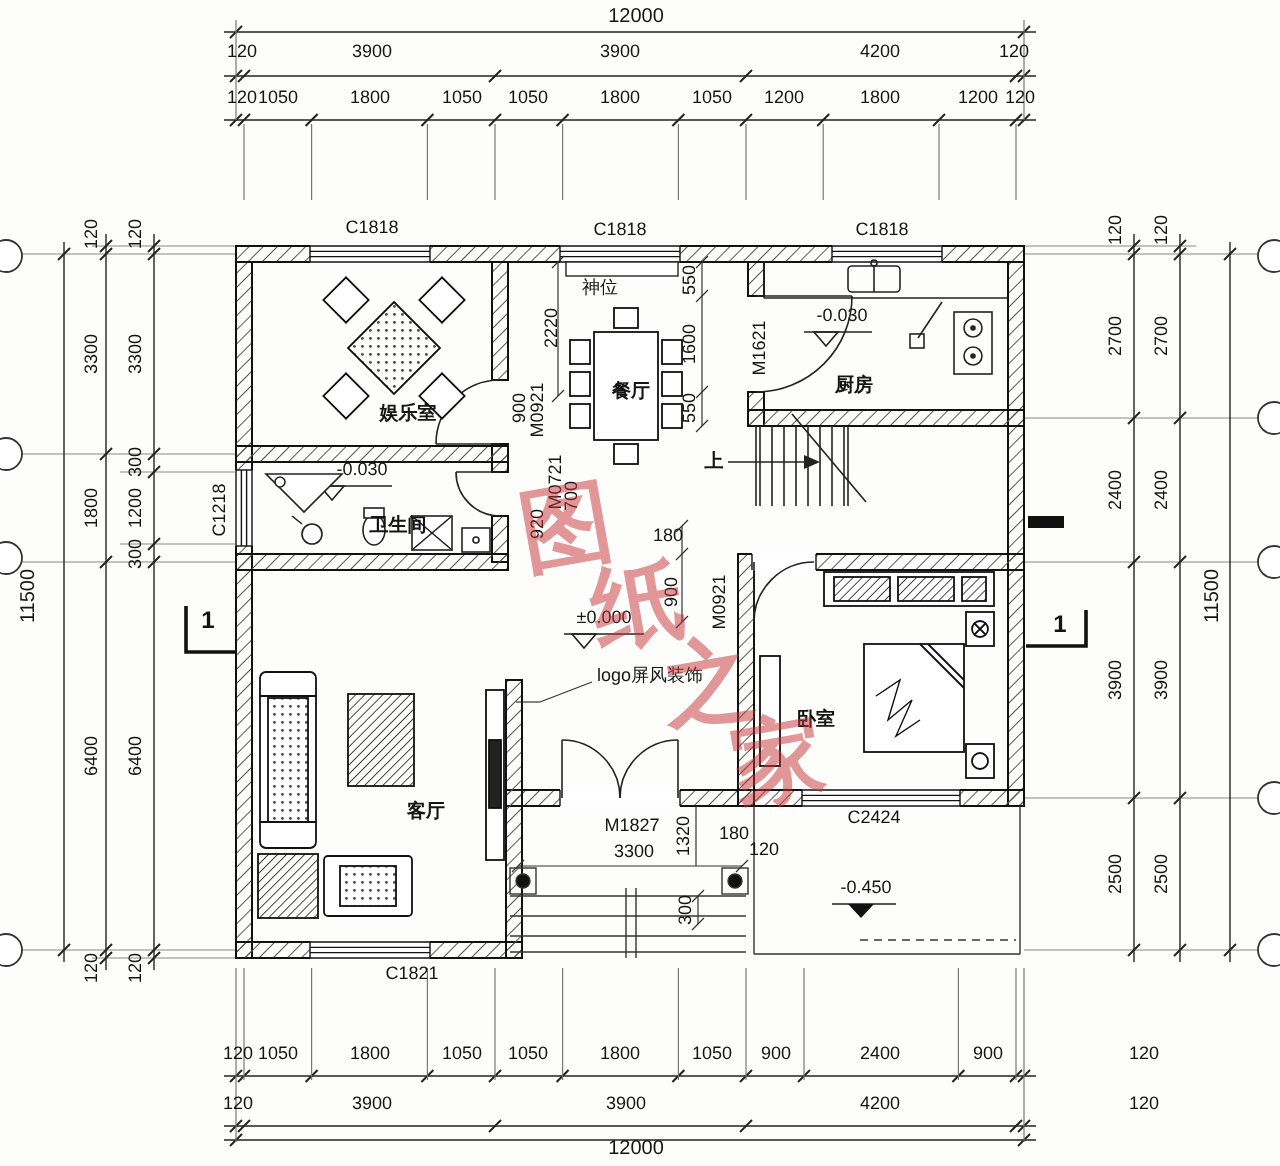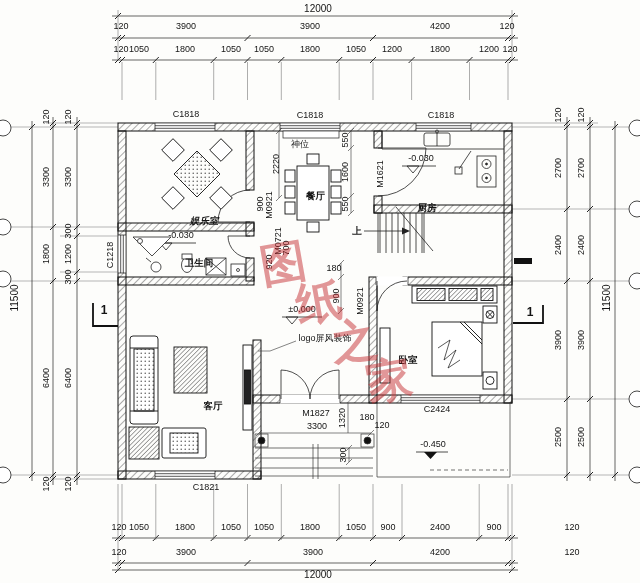--- a/index.html
+++ b/index.html
@@ -486,22 +486,22 @@
       <span class="t v" style="left: 286px; top: 248px;">700</span>
       <span class="t v" style="left: 269px; top: 262px;">920</span>
       <span class="t v" style="left: 360px; top: 301px;">M0921</span>
       <span class="t v" style="left: 336px; top: 296px;">900</span>
       <span class="t" style="left: 334px; top: 268px;">180</span>
       <span class="t v" style="left: 345px; top: 140px;">550</span>
       <span class="t v" style="left: 345px; top: 172px;">1600</span>
       <span class="t v" style="left: 345px; top: 204px;">550</span>
       <span class="t" style="left: 300px; top: 144px;">神位</span>
       <span class="t room" style="left: 309px; top: 196px; padding-left: 13px;">餐厅</span>
-      <span class="t room" style="left: 427px; top: 208px;">厨房</span>
-      <span class="t room" style="left: 204px; top: 221px; font-style: italic;">娱乐室</span>
+      <span class="t room" style="left: 427px; top: 193px;">厨房</span>
+      <span class="t room" style="left: 204px; top: 207px;">娱乐室</span>
       <span class="t room" style="left: 199px; top: 263px;">卫生间</span>
       <span class="t room" style="left: 213px; top: 406px;">客厅</span>
       <span class="t room" style="left: 408px; top: 360px;">卧室</span>
       <span class="t room" style="left: 357px; top: 231px;">上</span>
       <span class="t" style="left: 421px; top: 158px;">-0.030</span>
       <span class="t" style="left: 181px; top: 235px;">-0.030</span>
       <span class="t" style="left: 302px; top: 309px;">±0.000</span>
       <span class="t" style="left: 433px; top: 444px;">-0.450</span>
       <span class="t win" style="left: 316px; top: 413px;">M1827</span>
       <span class="t" style="left: 317px; top: 426px;">3300</span>

